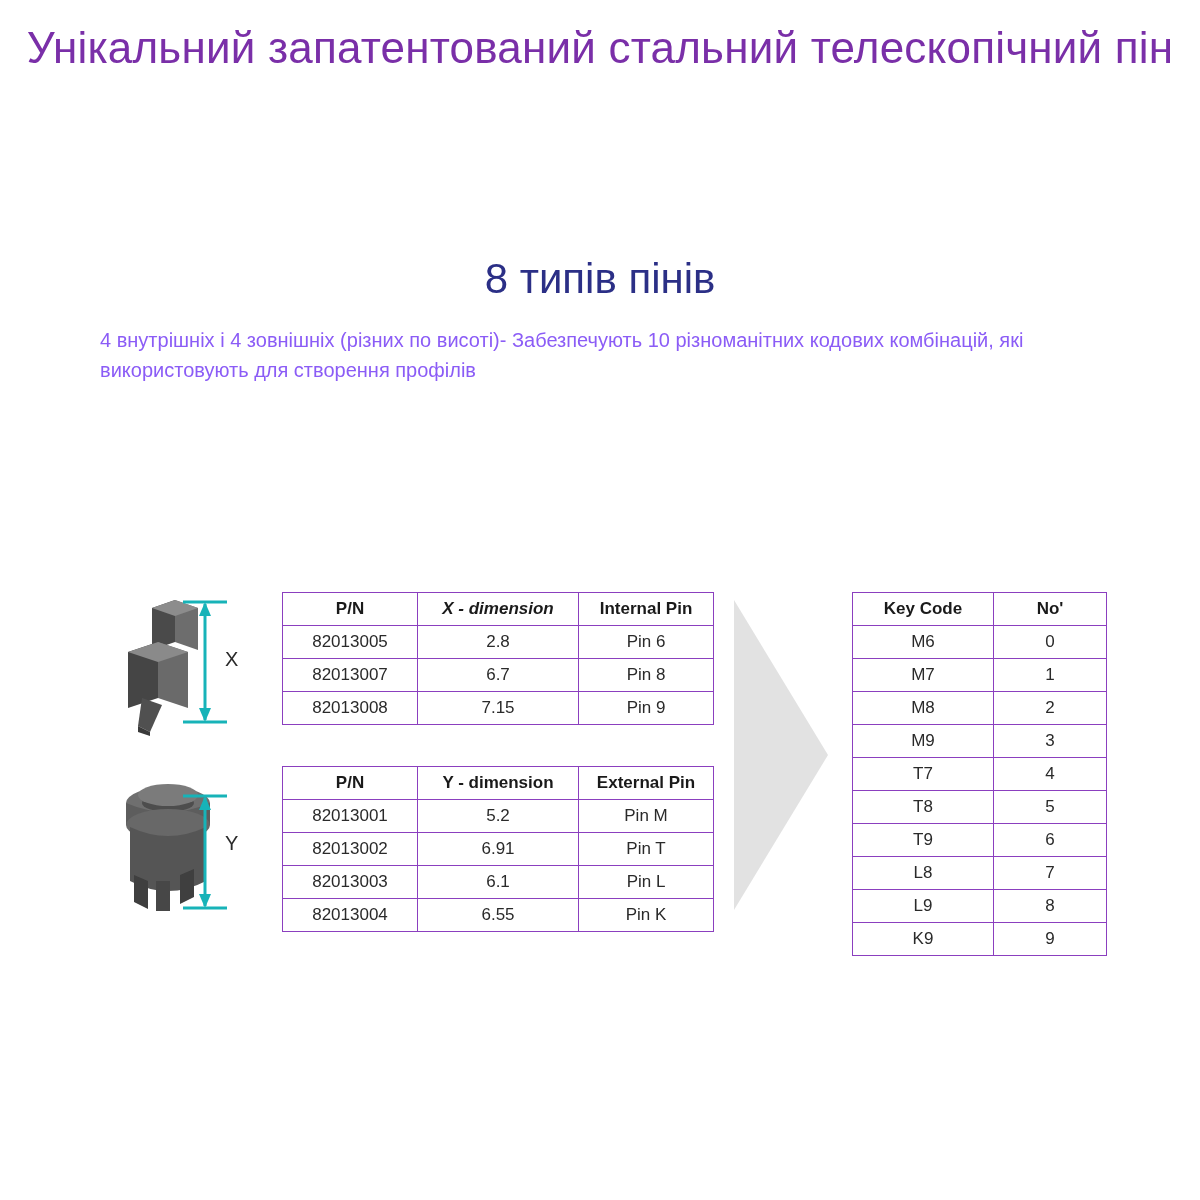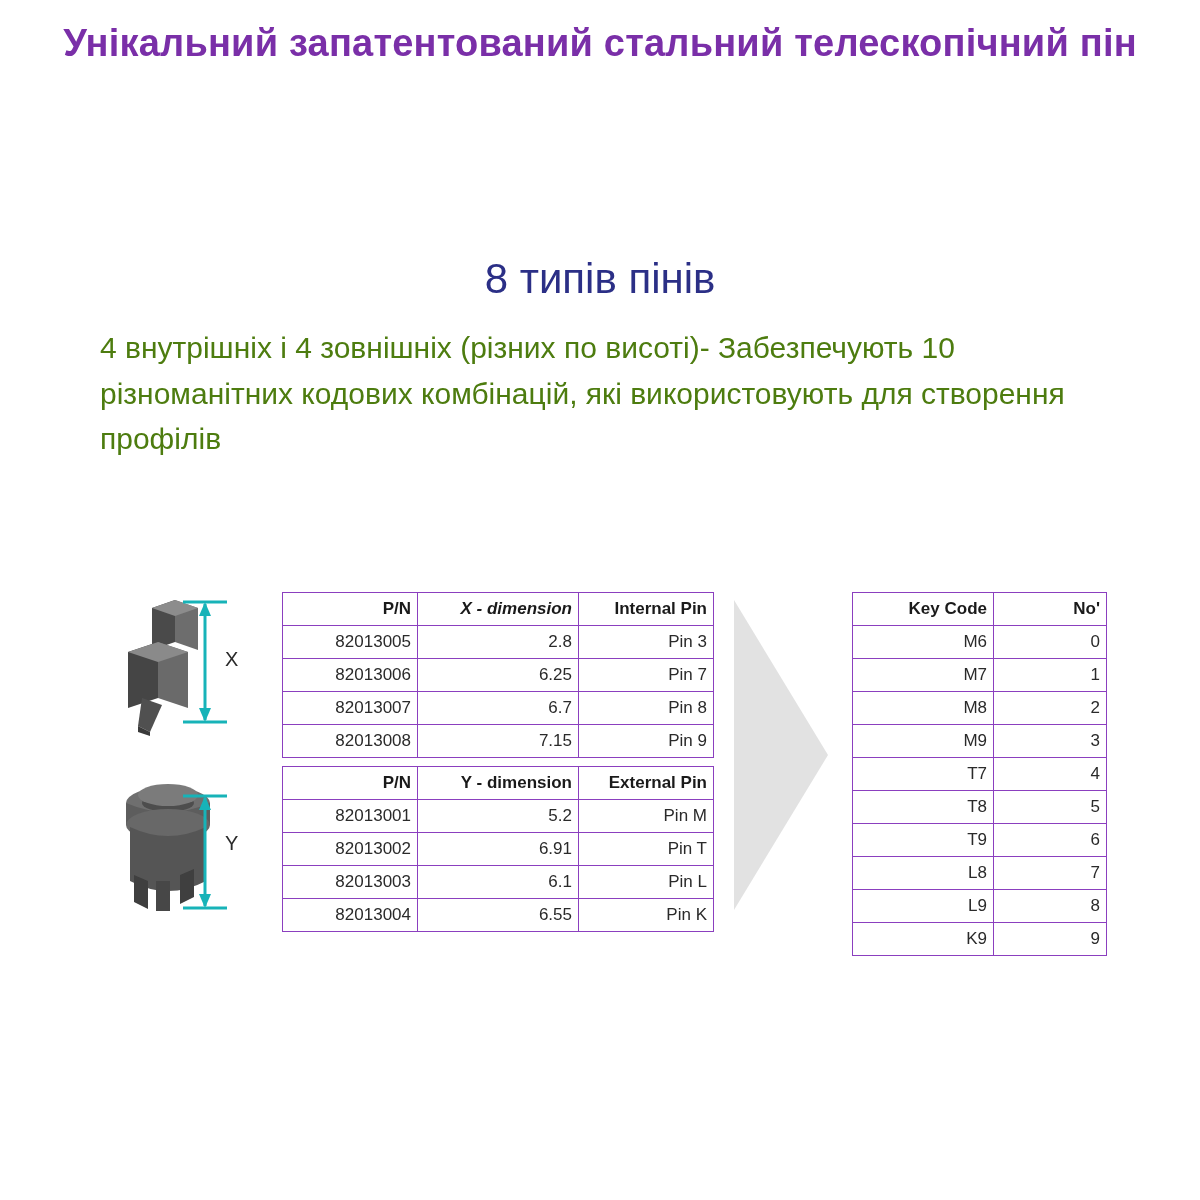--- a/index.html
+++ b/index.html
@@ -16,58 +16,57 @@
     overflow: hidden;
   }
 
   
   .slide-title {
     position: absolute;
     top: 18px;
     left: 0;
     width: 1200px;
     text-align: center;
-    font-size: 38px;
+    font-size: 44px;
     line-height: 1.35;
     color: #7a2fa8;
     letter-spacing: 0.2px;
-    font-weight: bold;
   }
   .subtitle-main {
     position: absolute;
     top: 255px;
     left: 0;
     width: 1200px;
     text-align: center;
     font-size: 42px;
     color: #2b2f86;
   }
   .subtitle-body {
     position: absolute;
     top: 325px;
     left: 100px;
     width: 1030px;
-    font-size: 30px;
+    font-size: 20px;
     line-height: 1.52;
-    color: #4d7c0f;
+    color: #8b5cf6;
     text-align: left;
   }
 
   
   table.spec {
     position: absolute;
     border-collapse: collapse;
     font-size: 17px;
     color: #2a2a2a;
     background: #ffffff;
   }
   table.spec td, table.spec th {
     border: 1px solid #8b3fbf;
     padding: 3px 6px;
-    text-align: right;
+    text-align: center;
     font-weight: normal;
     white-space: nowrap;
   }
   table.spec th {
     font-weight: bold;
     color: #1a1a1a;
   }
 
   #table-internal { left: 282px; top: 592px; }
   #table-internal td, #table-internal th { height: 26px; }
@@ -170,26 +169,21 @@
     <tr>
       <th class="c0">P/N</th>
       <th class="c1">X - dimension</th>
       <th class="c2">Internal Pin</th>
     </tr>
   </thead>
   <tbody>
     <tr>
       <td>82013005</td>
       <td>2.8</td>
-      <td>Pin 3</td>
-    </tr>
-    <tr>
-      <td>82013006</td>
-      <td>6.25</td>
-      <td>Pin 7</td>
+      <td>Pin 6</td>
     </tr>
     <tr>
       <td>82013007</td>
       <td>6.7</td>
       <td>Pin 8</td>
     </tr>
     <tr>
       <td>82013008</td>
       <td>7.15</td>
       <td>Pin 9</td>

